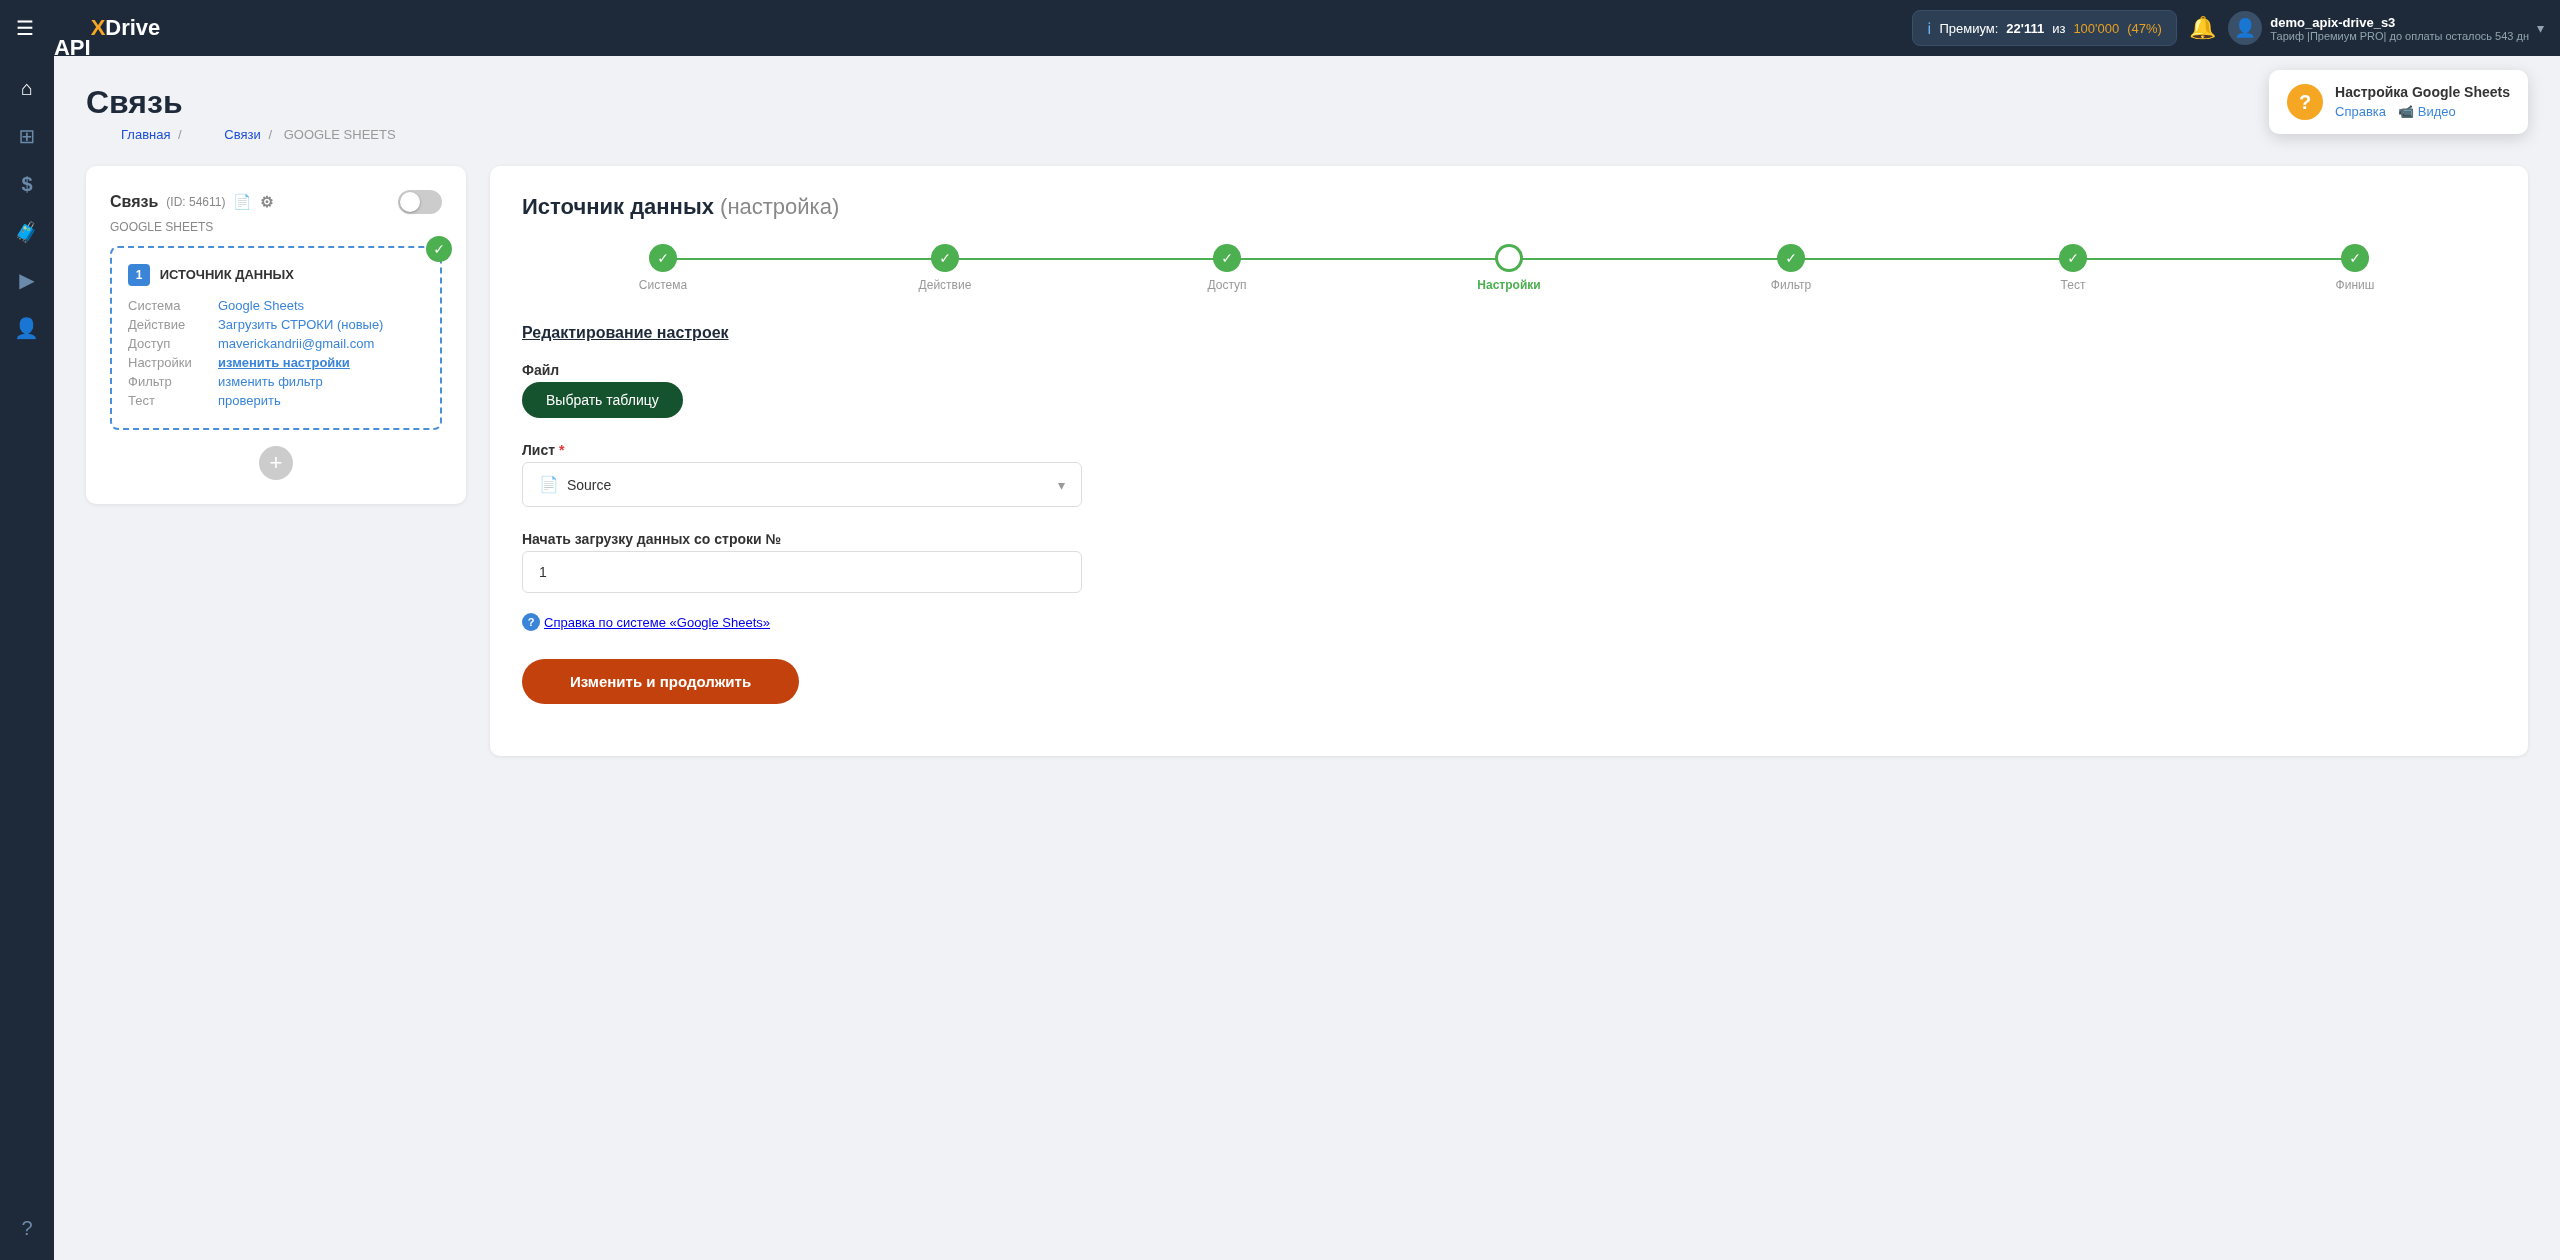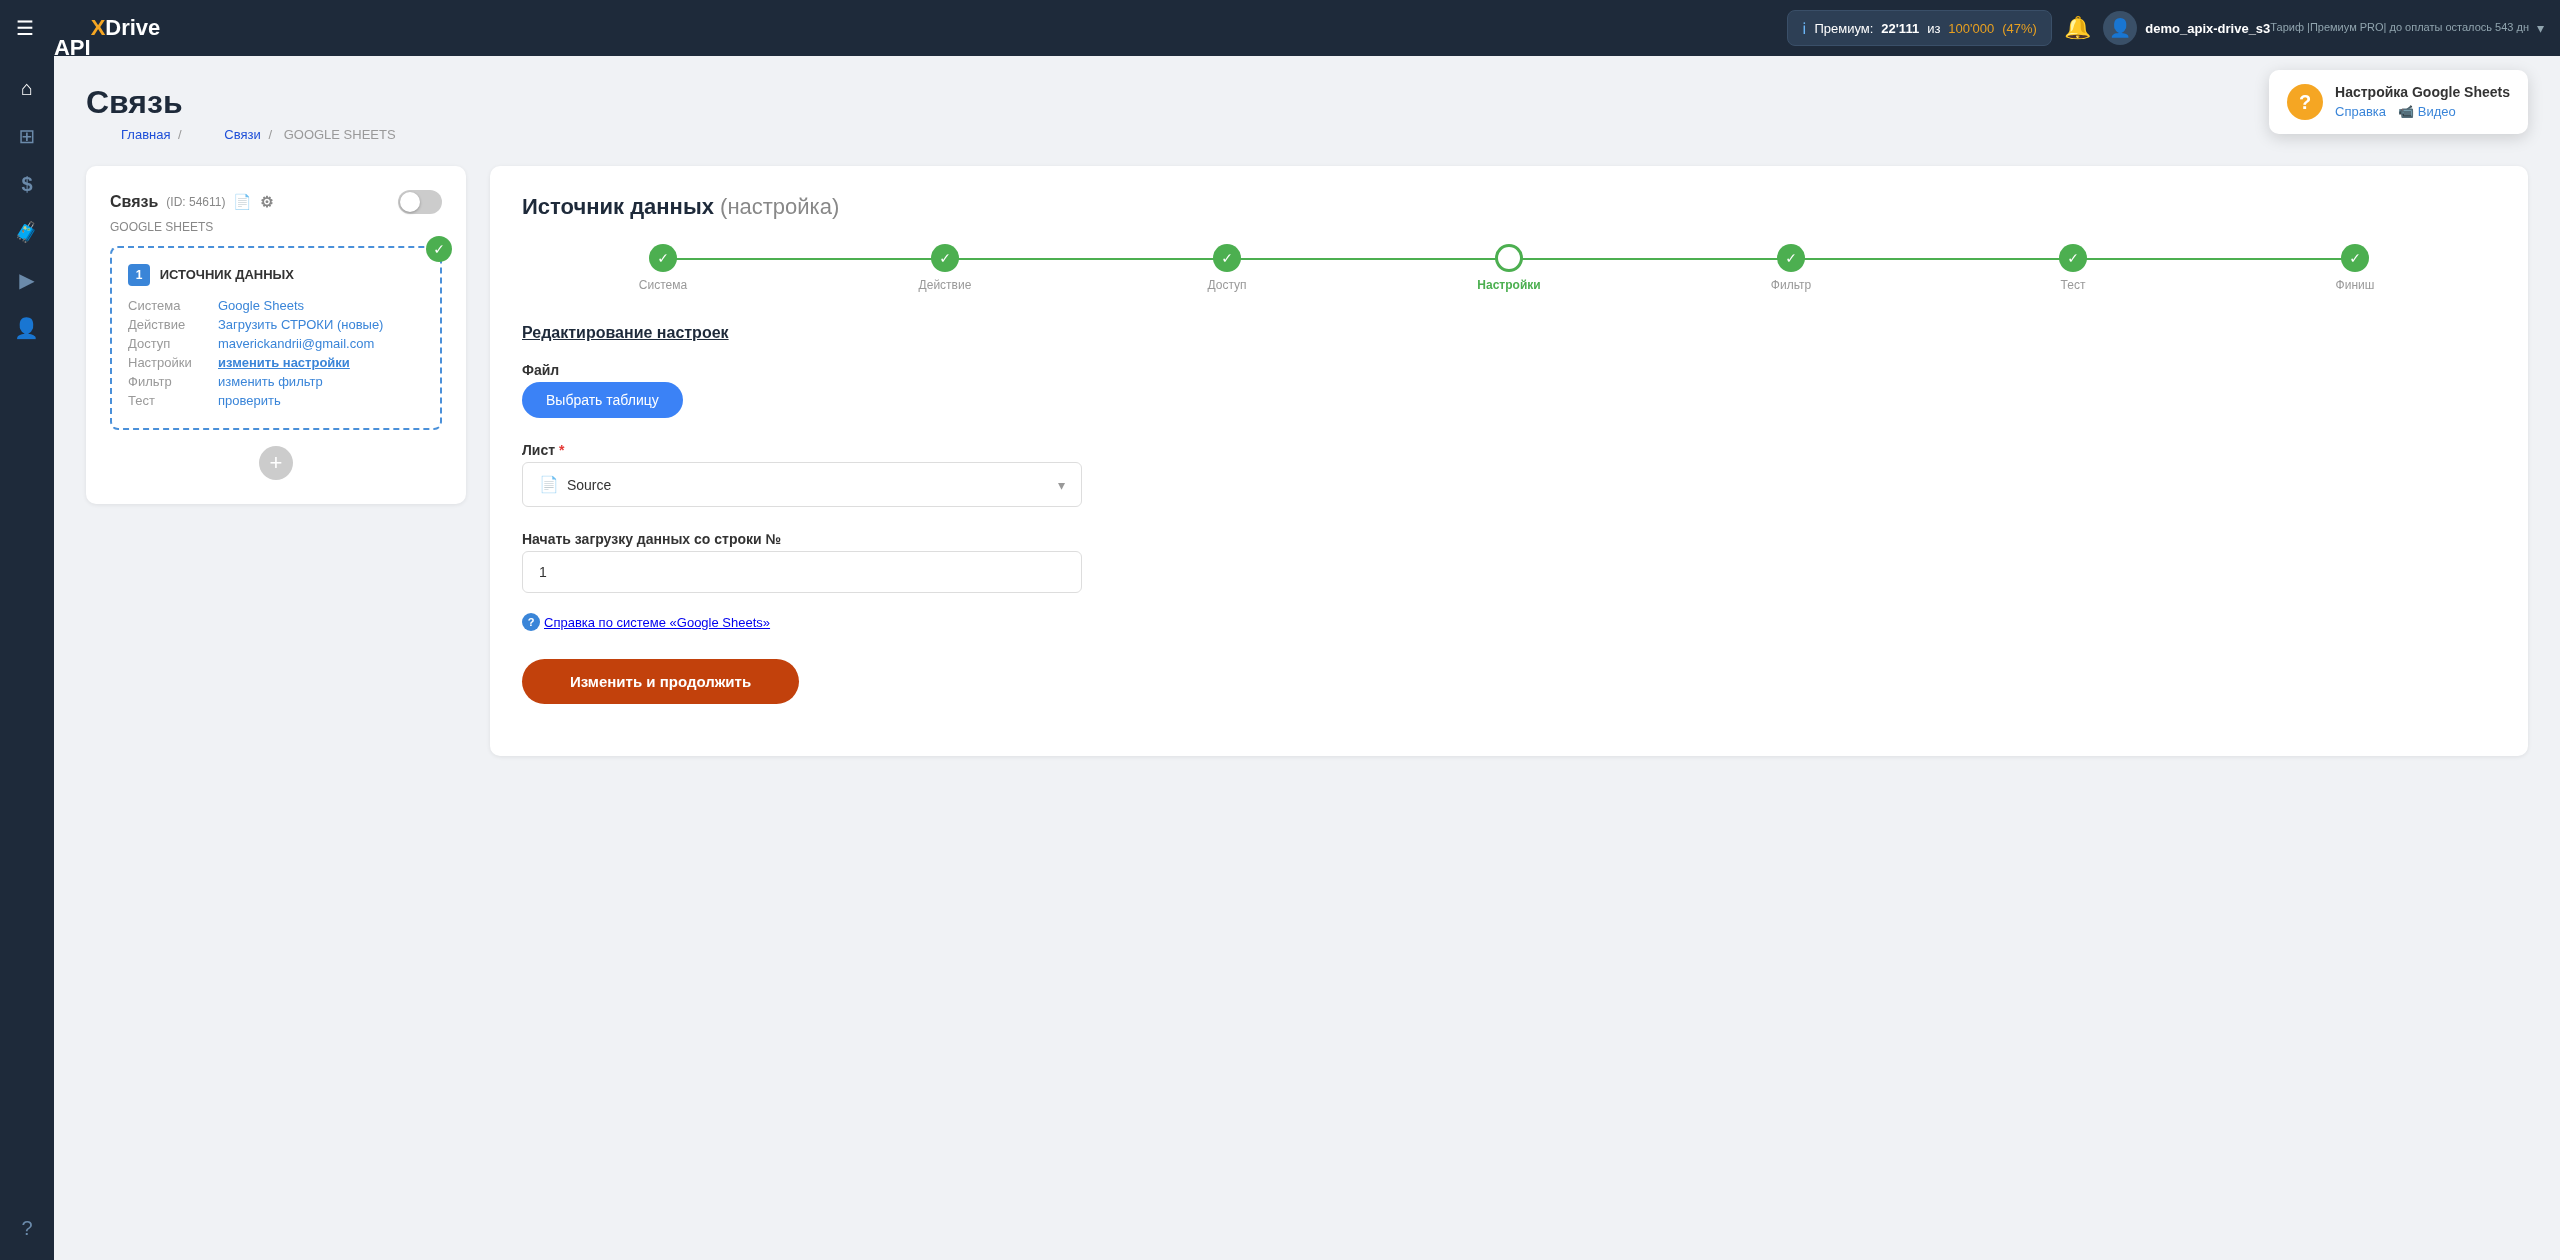--- a/index.html
+++ b/index.html
@@ -33,21 +33,21 @@
       font-size: 13px;
     }
     .actions-badge .info-icon { color: #6bb5f5; font-size: 16px; }
     .actions-badge .count-label { font-size: 13px; }
     .actions-badge .count-used { color: #fff; font-weight: bold; }
     .actions-badge .count-total { color: #e8a020; }
     .actions-badge .count-pct { color: #e8a020; }
     .bell-icon { color: #b0bec5; font-size: 22px; cursor: pointer; }
     .user-section { display: flex; align-items: center; gap: 8px; color: #fff; }
     .user-avatar { width: 34px; height: 34px; background: #3a5068; border-radius: 50%; display: flex; align-items: center; justify-content: center; }
-    .user-info { display: flex; flex-direction: row; }
+    .user-info { display: flex; flex-direction: column; }
     .user-name { font-size: 13px; font-weight: bold; }
     .user-tariff { font-size: 11px; color: #90a4ae; }
     .chevron-icon { color: #90a4ae; font-size: 14px; }
 
     
     .main-layout { display: flex; flex: 1; overflow: hidden; }
 
     
     .sidebar {
       background: #1e2a3a;
@@ -199,21 +199,21 @@
     .step-label.active { color: #4caf50; font-weight: bold; }
 
     
     .form-section { margin-bottom: 24px; }
     .form-section-title { font-size: 16px; font-weight: bold; color: #1e2a3a; text-decoration: underline; margin-bottom: 20px; }
     .field-label { font-size: 14px; font-weight: bold; color: #333; margin-bottom: 4px; }
     .field-sublabel { font-size: 13px; color: #666; margin-bottom: 10px; }
     .field-required { color: #e53935; }
 
     .btn-select-table {
-      background: #3b82f6;
+      background: #14532d;
       color: #fff;
       border: none;
       border-radius: 20px;
       padding: 10px 24px;
       font-size: 14px;
       cursor: pointer;
       margin-bottom: 24px;
     }
 
     .select-wrapper {

